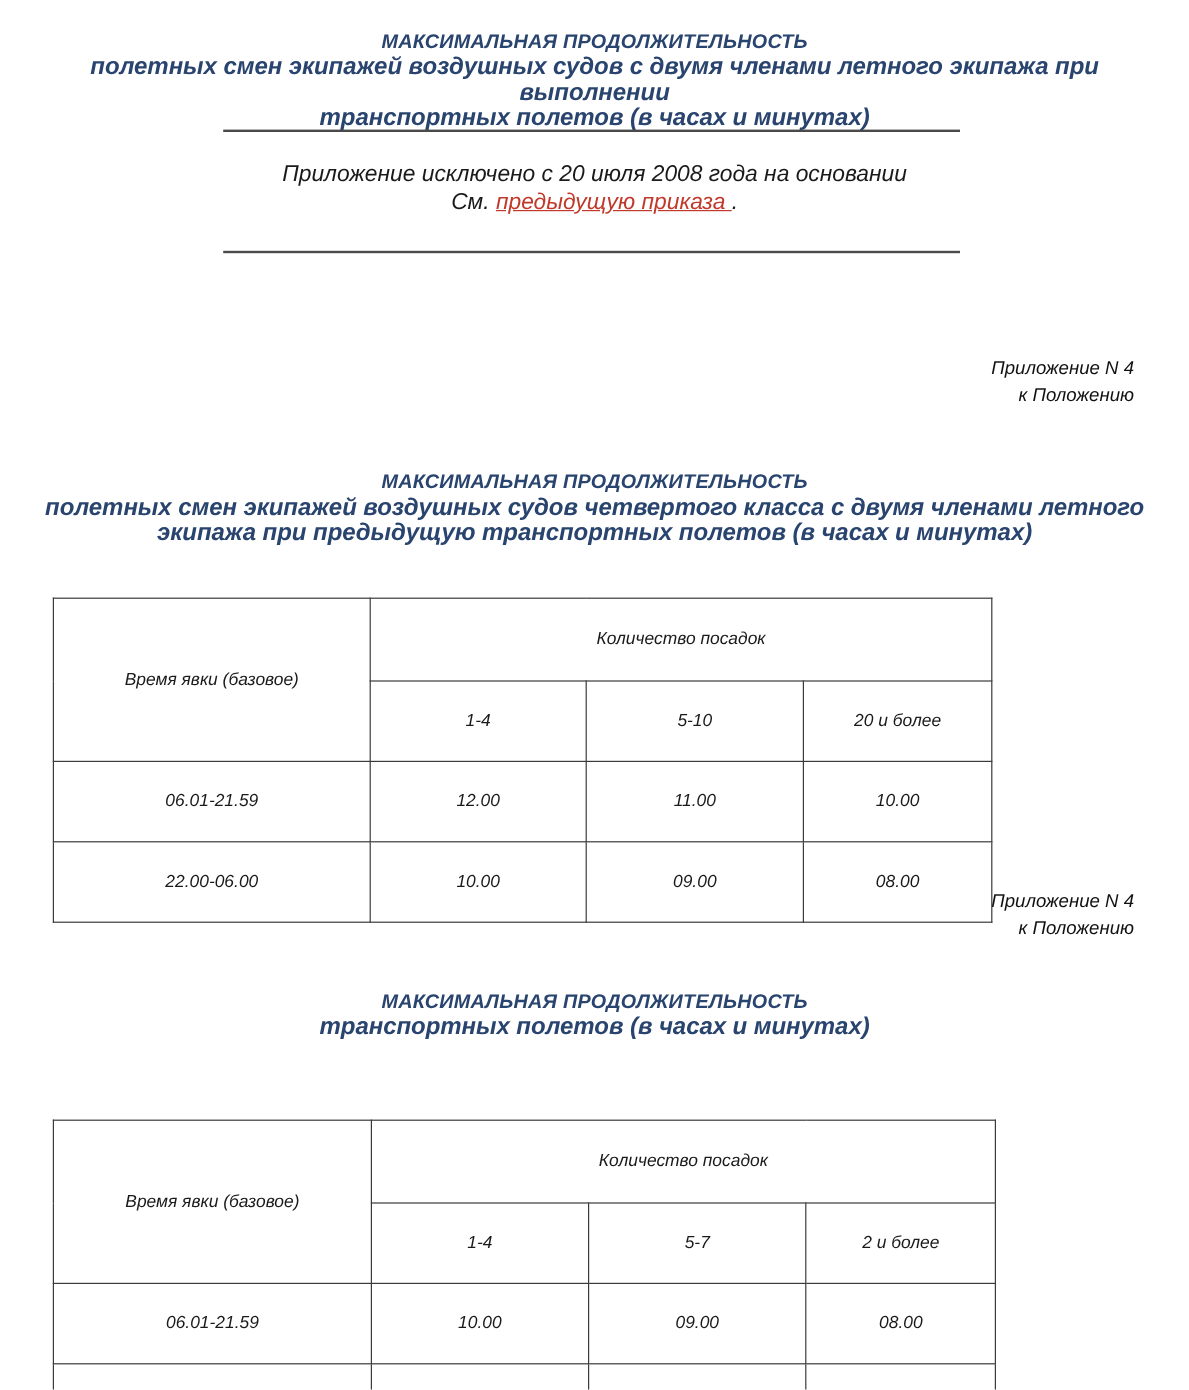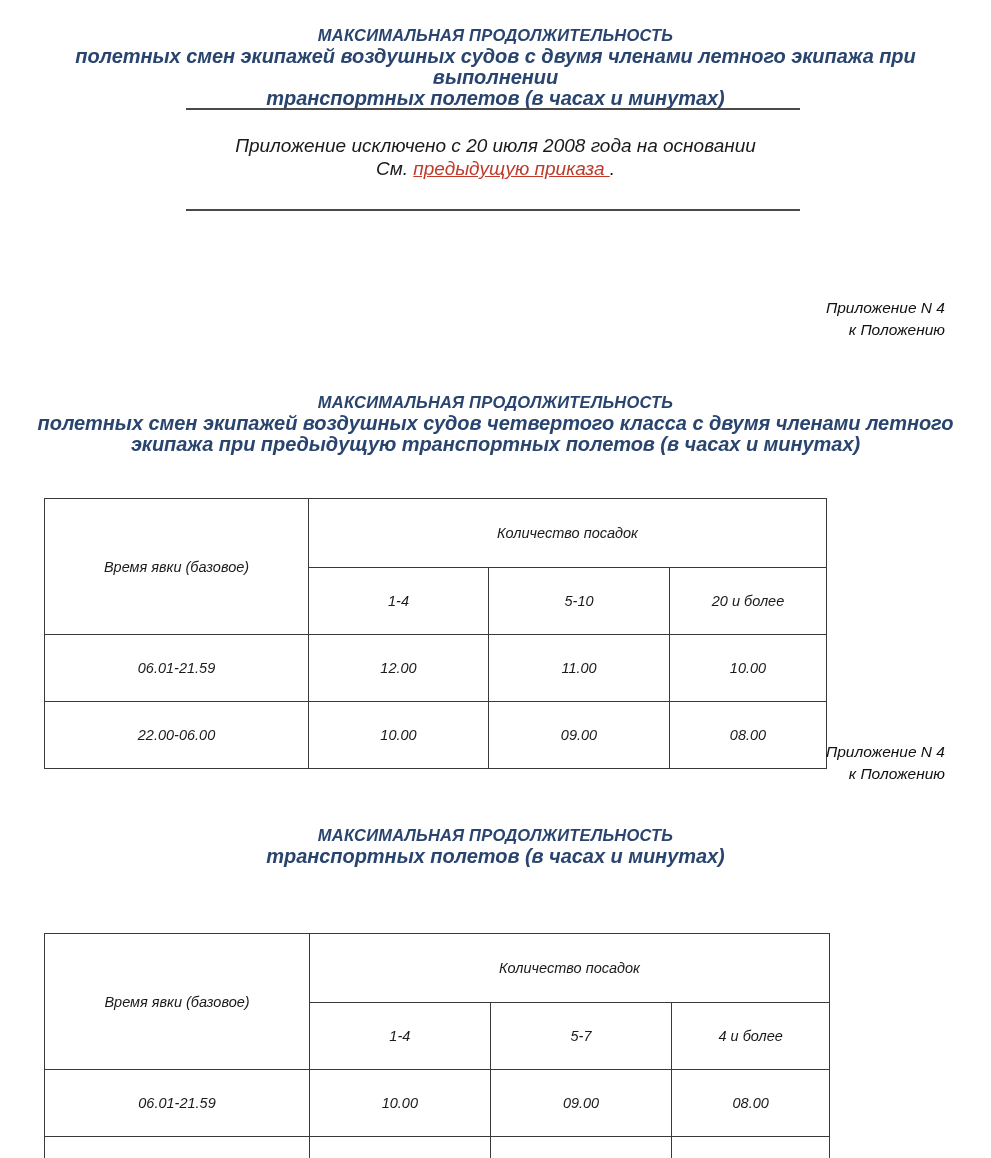--- a/index.html
+++ b/index.html
@@ -237,21 +237,21 @@
         <col class="col-c">
     </colgroup>
     <tbody>
       <tr class="row-head-1">
         <td rowspan="2">Время явки (базовое)</td>
         <td colspan="3">Количество посадок</td>
       </tr>
       <tr class="row-head-2">
         <td>1-4</td>
         <td>5-7</td>
-        <td>4 и более</td>
+        <td>2 и более</td>
       </tr>
       <tr class="row-data">
         <td>06.01-21.59</td>
         <td>10.00</td>
         <td>09.00</td>
         <td>08.00</td>
       </tr>
       <tr class="row-data">
         <td>22.00-06.00</td>
         <td>08.00</td>

